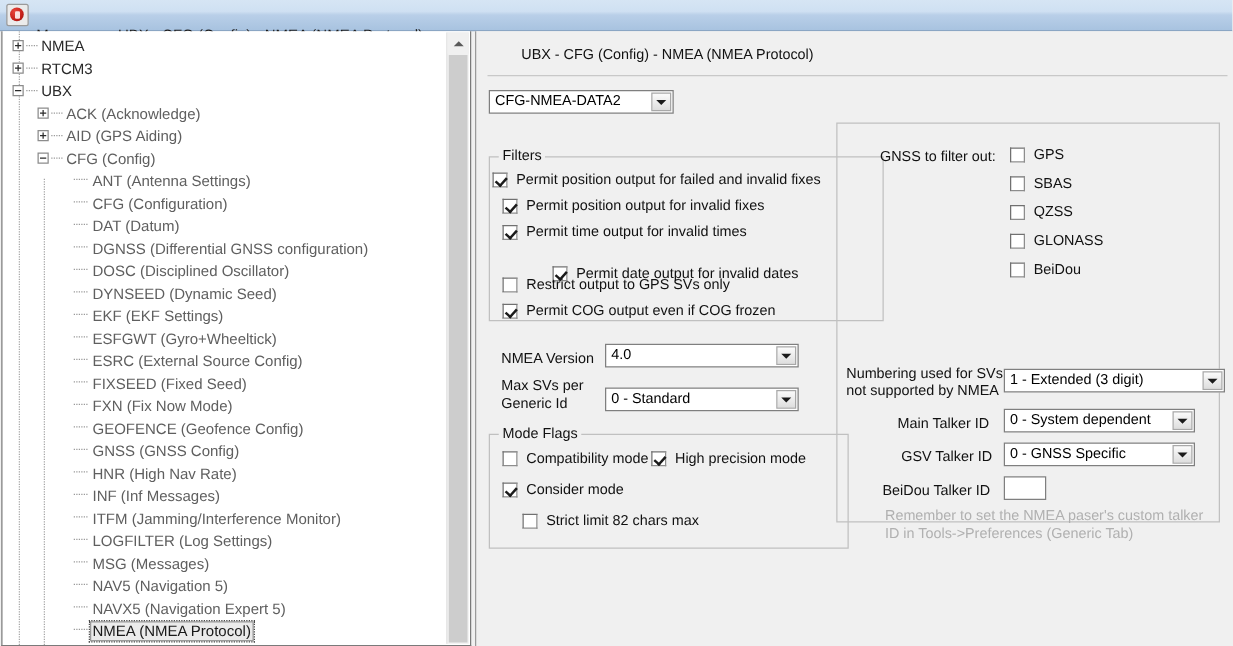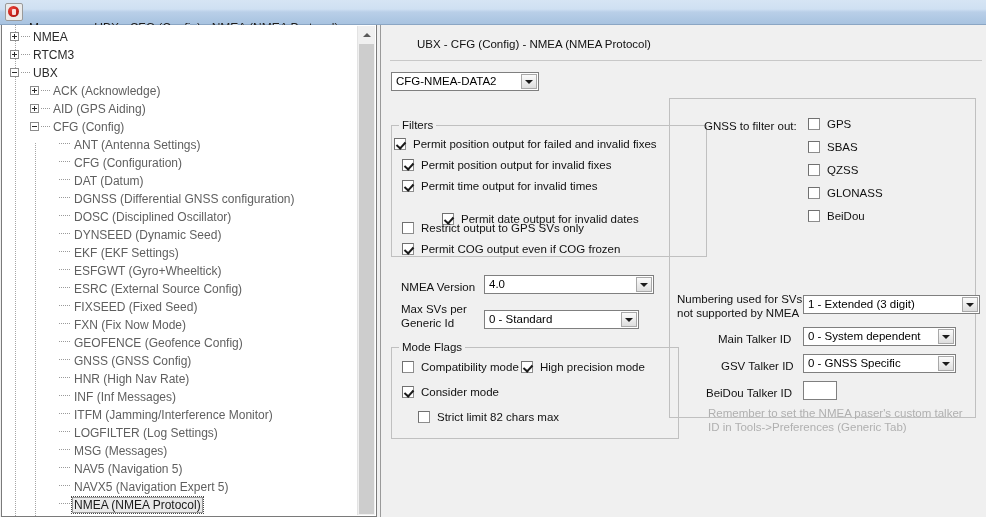--- a/index.html
+++ b/index.html
@@ -249,21 +249,21 @@
             <span class="cbtext">Restrict output to GPS SVs only</span>
           </div>
           <div class="cbrow" style="left: 10px; top: 117px;">
             <span class="cbox chk"></span>
             <span class="cbtext">Permit COG output even if COG frozen</span>
           </div>
         </div>
     </div>
 
     <div class="fldlabel" style="left:20px;top:256px;">NMEA Version</div>
-    <div class="combo" style="left:103px;top:250px;width:170px;">
+    <div class="combo" style="left:103px;top:250px;width:155px;">
       <div class="val">4.0</div>
       <div class="cbbtn">
           <div class="cv"></div>
         </div>
     </div>
 
     <div class="fldlabel" style="left:20px;top:278px;">Max SVs per</div>
     <div class="fldlabel" style="left:20px;top:292px;">Generic Id</div>
     <div class="combo" style="left:103px;top:285px;width:155px;">
       <div class="val">0 - Standard</div>

